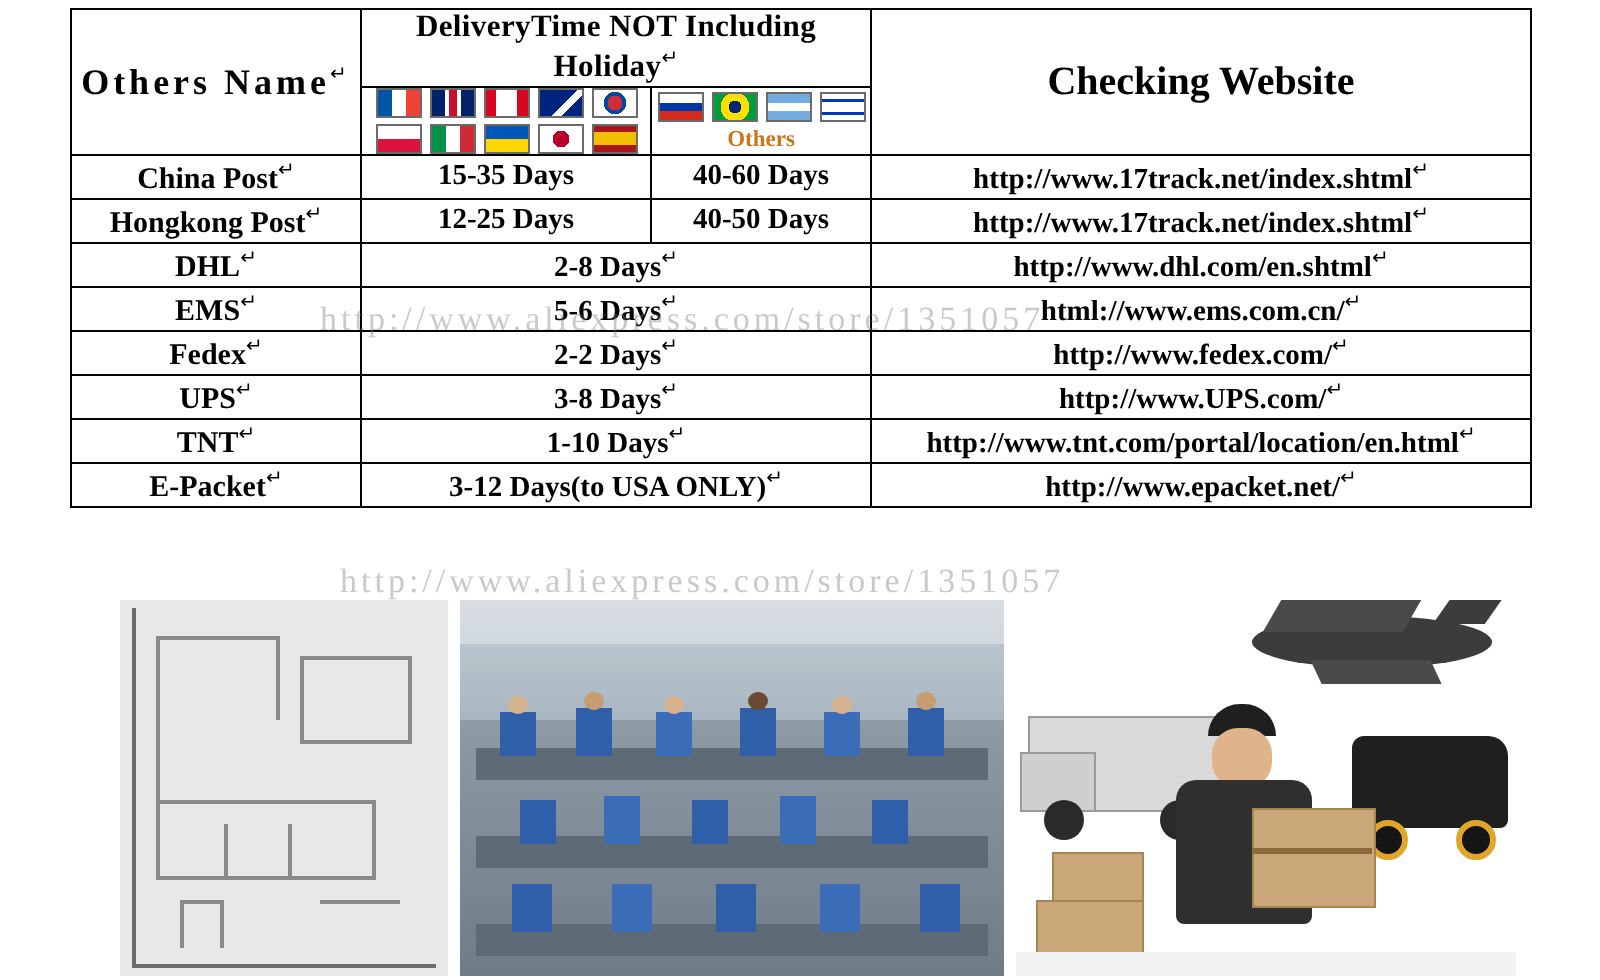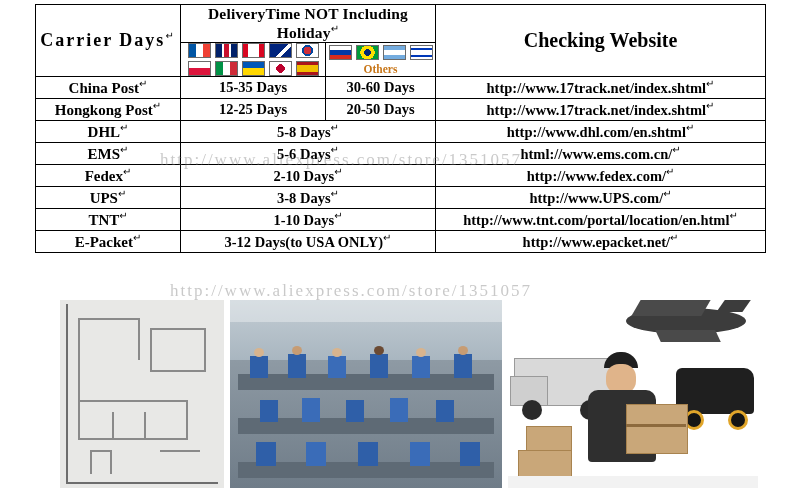--- a/index.html
+++ b/index.html
@@ -190,21 +190,21 @@
     <table class="shipping">
       <colgroup>
         <col class="col-carrier">
           <col class="col-mid1">
           <col class="col-mid2">
           <col class="col-web">
       </colgroup>
       <tbody>
         <tr>
           <td rowspan="2" class="carrier-name-cell">
-            <span>Carrier Days</span><span class="cm">↵</span>
+            <span>Others Name</span><span class="cm">↵</span>
           </td>
           <td colspan="2" class="hdr-delivery">
             <span>DeliveryTime NOT Including Holiday</span><span class="cm">↵</span>
           </td>
           <td rowspan="2" class="checking-web-cell">
             <span>Checking Website</span>
           </td>
         </tr>
         <tr>
           <td class="flags-cell">
@@ -228,42 +228,42 @@
                 <div class="flag" style="background: linear-gradient(rgb(116, 172, 223) 0px, rgb(116, 172, 223) 33%, rgb(255, 255, 255) 33%, rgb(255, 255, 255) 66%, rgb(116, 172, 223) 66%, rgb(116, 172, 223) 100%);"></div>
                 <div class="flag" style="background: linear-gradient(rgb(255, 255, 255) 0px, rgb(255, 255, 255) 18%, rgb(0, 56, 184) 18%, rgb(0, 56, 184) 30%, rgb(255, 255, 255) 30%, rgb(255, 255, 255) 70%, rgb(0, 56, 184) 70%, rgb(0, 56, 184) 82%, rgb(255, 255, 255) 82%, rgb(255, 255, 255) 100%);"></div>
               </div>
             <div class="others-label">Others</div>
           </td>
         </tr>
 
       <tr>
             <td class="row-carrier"><span>China Post</span><span class="cm">↵</span></td>
             <td class="row-days"><span>15-35 Days</span></td>
-            <td class="row-days"><span>30-60 Days</span></td>
+            <td class="row-days"><span>40-60 Days</span></td>
             <td class="row-url"><span>http://www.17track.net/index.shtml</span><span class="cm">↵</span></td>
           </tr>
           <tr>
             <td class="row-carrier"><span>Hongkong Post</span><span class="cm">↵</span></td>
             <td class="row-days"><span>12-25 Days</span></td>
-            <td class="row-days"><span>20-50 Days</span></td>
+            <td class="row-days"><span>40-50 Days</span></td>
             <td class="row-url"><span>http://www.17track.net/index.shtml</span><span class="cm">↵</span></td>
           </tr>
           <tr>
             <td class="row-carrier"><span>DHL</span><span class="cm">↵</span></td>
-            <td colspan="2" class="row-days"><span>5-8 Days</span><span class="cm">↵</span></td>
+            <td colspan="2" class="row-days"><span>2-8 Days</span><span class="cm">↵</span></td>
             <td class="row-url"><span>http://www.dhl.com/en.shtml</span><span class="cm">↵</span></td>
           </tr>
           <tr>
             <td class="row-carrier"><span>EMS</span><span class="cm">↵</span></td>
             <td colspan="2" class="row-days"><span>5-6 Days</span><span class="cm">↵</span></td>
             <td class="row-url"><span>html://www.ems.com.cn/</span><span class="cm">↵</span></td>
           </tr>
           <tr>
             <td class="row-carrier"><span>Fedex</span><span class="cm">↵</span></td>
-            <td colspan="2" class="row-days"><span>2-10 Days</span><span class="cm">↵</span></td>
+            <td colspan="2" class="row-days"><span>2-2 Days</span><span class="cm">↵</span></td>
             <td class="row-url"><span>http://www.fedex.com/</span><span class="cm">↵</span></td>
           </tr>
           <tr>
             <td class="row-carrier"><span>UPS</span><span class="cm">↵</span></td>
             <td colspan="2" class="row-days"><span>3-8 Days</span><span class="cm">↵</span></td>
             <td class="row-url"><span>http://www.UPS.com/</span><span class="cm">↵</span></td>
           </tr>
           <tr>
             <td class="row-carrier"><span>TNT</span><span class="cm">↵</span></td>
             <td colspan="2" class="row-days"><span>1-10 Days</span><span class="cm">↵</span></td>

